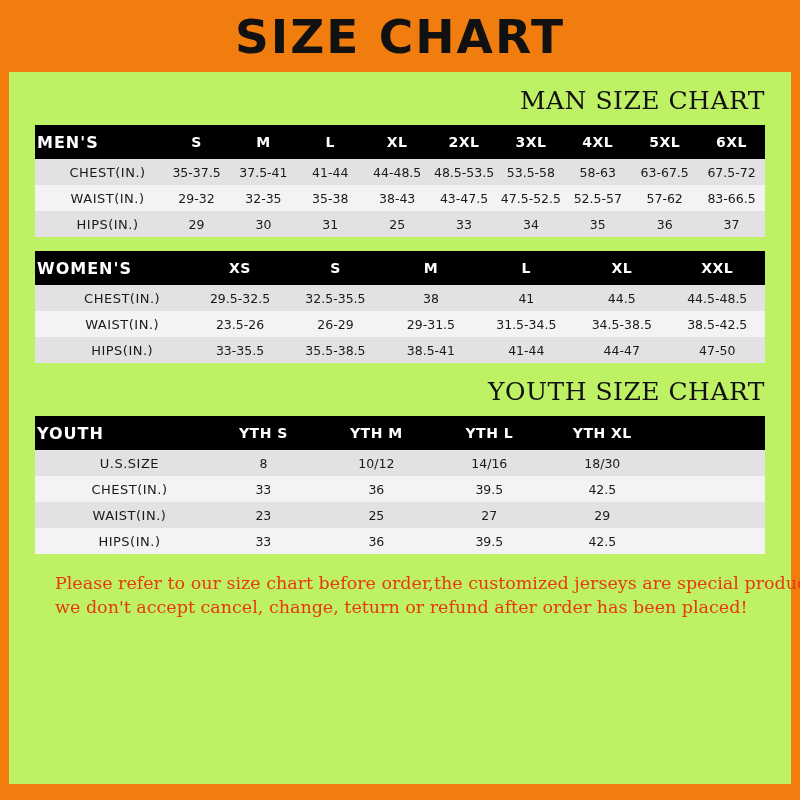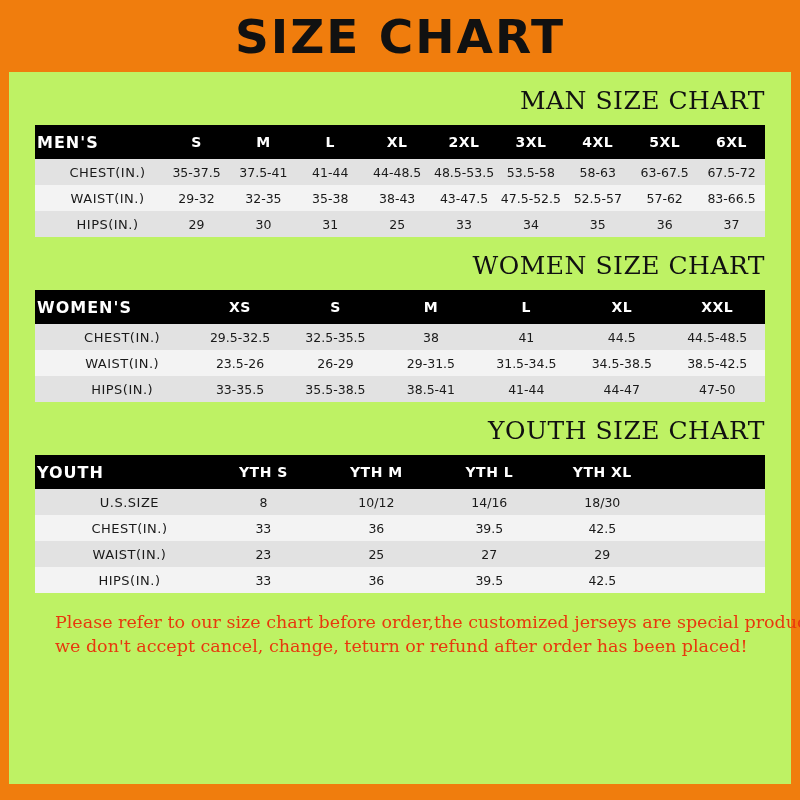--- a/index.html
+++ b/index.html
@@ -175,21 +175,20 @@
             <td>34</td>
             <td>35</td>
             <td>36</td>
             <td>37</td>
           </tr>
         </tbody>
       </table>
     </div>
 
     <div class="section">
-      <div class="section-title">WOMEN SIZE CHART</div>
       <table class="chart">
         <thead>
           <tr>
             <th class="rowlab" style="width:21%">WOMEN'S</th>
             <th>XS</th>
             <th>S</th>
             <th>M</th>
             <th>L</th>
             <th>XL</th>
             <th>XXL</th>

